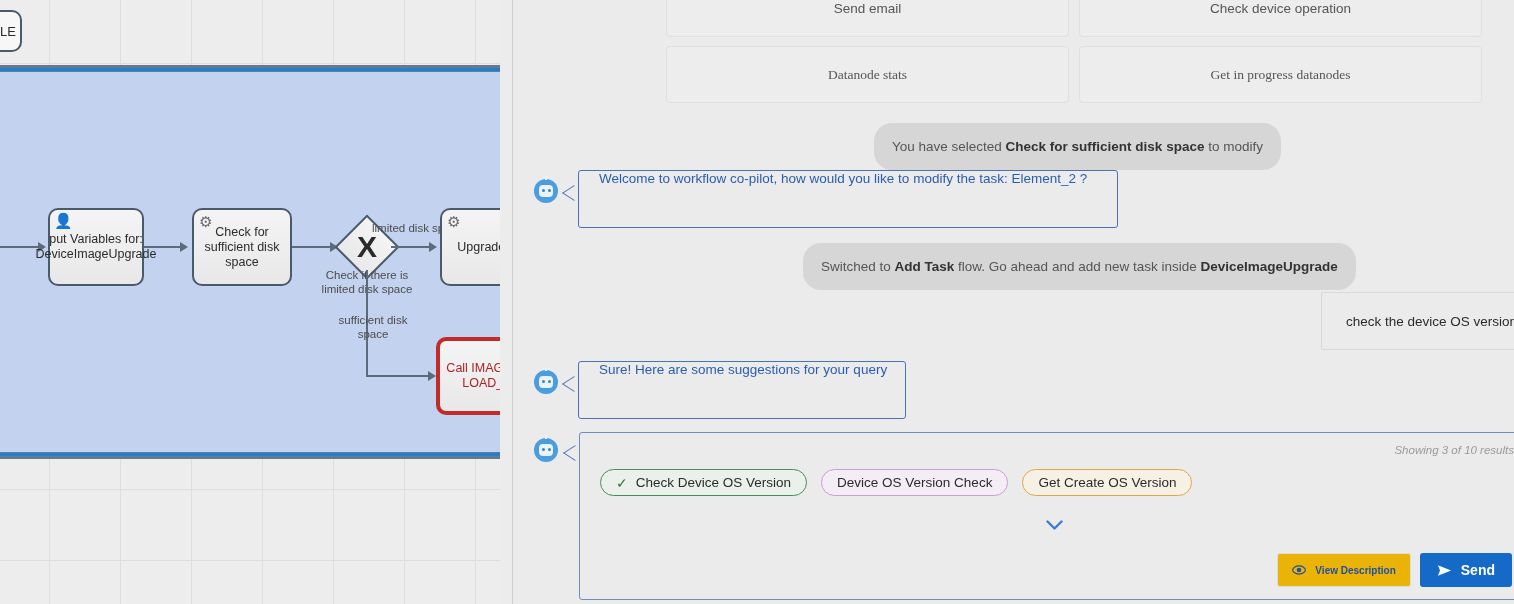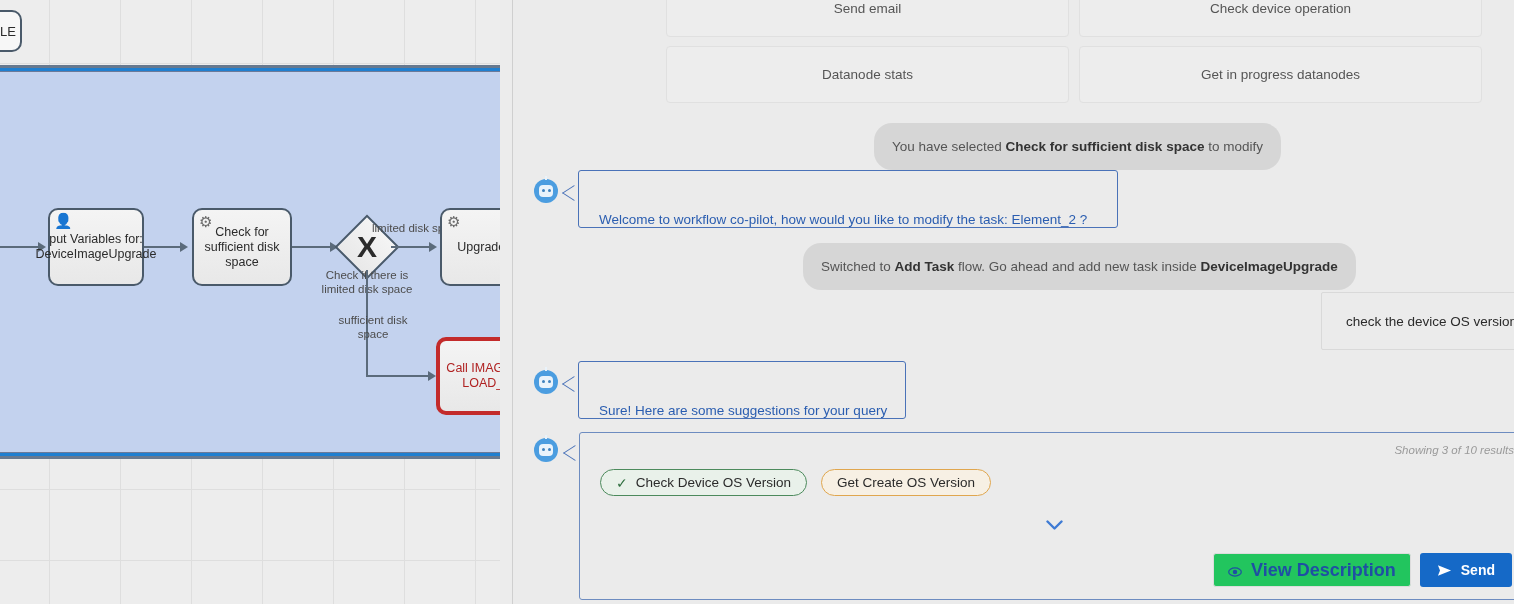--- a/index.html
+++ b/index.html
@@ -111,21 +111,21 @@
     display: grid; grid-template-columns: 1fr 1fr; gap: 9px 10px;
   }
   .tile {
     background: #ededed;
     border: 1px solid #e0e0e0;
     border-radius: 4px;
     height: 57px;
     display: flex; align-items: center; justify-content: center;
     font-size: 13.5px; color: #555;
   }
-  .tile.short { height: 57px; }
+  .tile.short { height: 57px; font-family: Liberation Serif, serif; }
 
   .sys-bubble {
     position: absolute;
     background: #d6d6d6;
     border-radius: 18px;
     color: #555;
     font-size: 13.5px;
     padding: 16px 18px;
     white-space: nowrap;
   }
@@ -155,21 +155,21 @@
     width:2px; height:4px; background:#e9f3fb;
   }
 
   .bot-bubble {
     position: absolute;
     background: #ebebeb;
     border: 1.5px solid #4a72b8;
     border-radius: 3px;
     color: #2a5db0;
     font-size: 13.5px;
-    display: flex; align-items: flex-end;
+    display: flex; align-items: flex-start;
     padding-left: 20px;
   }
   .bot-tail {
     position: absolute;
     width: 14px; height: 14px;
     border-left: 1.5px solid #4a72b8;
     border-bottom: 1.5px solid #4a72b8;
     background: #ebebeb;
     transform: rotate(45deg) skew(-12deg,-12deg);
   }
@@ -222,26 +222,26 @@
     position: absolute; left: 466px; top: 84px;
     font-size: 17px; color: #3f7bd4; line-height: 1;
     font-weight: 700;
   }
 
   .card-actions {
     position: absolute; right: 14px; bottom: 12px;
     display: flex; align-items: center; gap: 9px;
   }
   #view-description-button {
-    background: #22c55e;
+    background: #eab308;
     border: 1px solid #dcdcdc;
     border-radius: 3px;
     height: 34px; padding: 0 14px;
     display: flex; align-items: center; gap: 9px;
-    font-size: 18px; font-weight: 700; color: #1f4fa3;
+    font-size: 10px; font-weight: 700; color: #1f4fa3;
     cursor: pointer;
   }
   #send-button {
     background: #1569c7;
     border: none; border-radius: 3px;
     height: 34px; padding: 0 17px;
     display: flex; align-items: center; gap: 9px;
     font-size: 14px; font-weight: 700; color: #fff;
     cursor: pointer;
   }
@@ -359,20 +359,23 @@
     </div>
     <div class="bot-tail" style="left:55px; top:446px;"></div>
 
     <div id="suggestions-card">
       <div id="results-count">Showing 3 of 10 results</div>
 
       <div class="chips">
         <div class="chip chip-0">
           <span class="tick">✓</span>
           <span>Check Device OS Version</span>
+        </div>
+        <div class="chip chip-1">
+          <span>Device OS Version Check</span>
         </div>
         <div class="chip chip-2">
           <span>Get Create OS Version</span>
         </div>
       </div>
 
       <div id="expand-chevron">
         <svg width="17" height="11" viewBox="0 0 17 11" aria-hidden="true">
           <path d="M1.5 1.5 L8.5 8.5 L15.5 1.5" fill="none" stroke="#3f7bd4" stroke-width="2.4" stroke-linecap="round" stroke-linejoin="round"></path>
         </svg>

